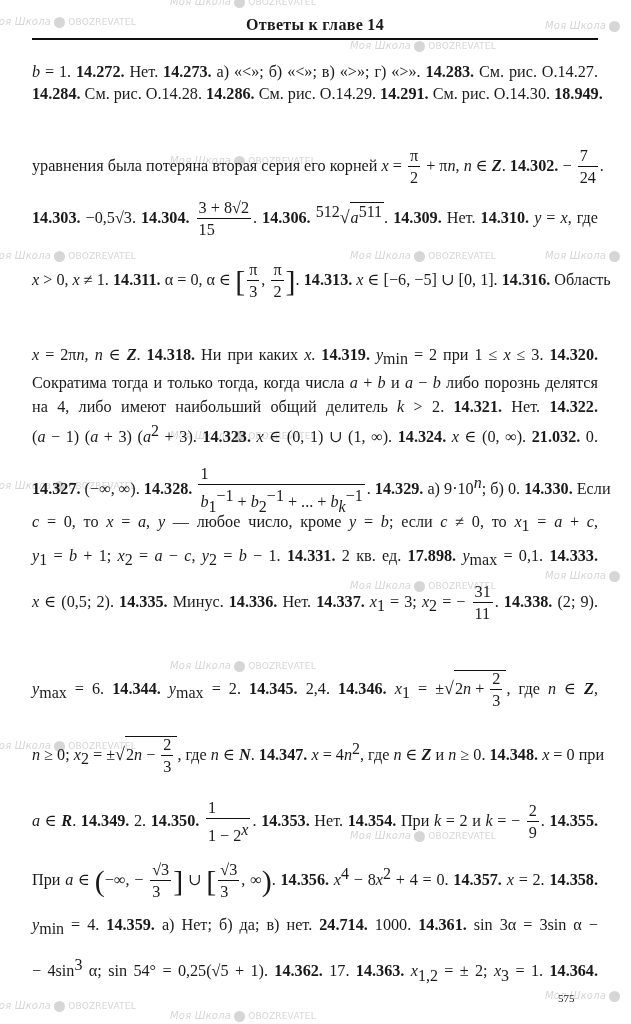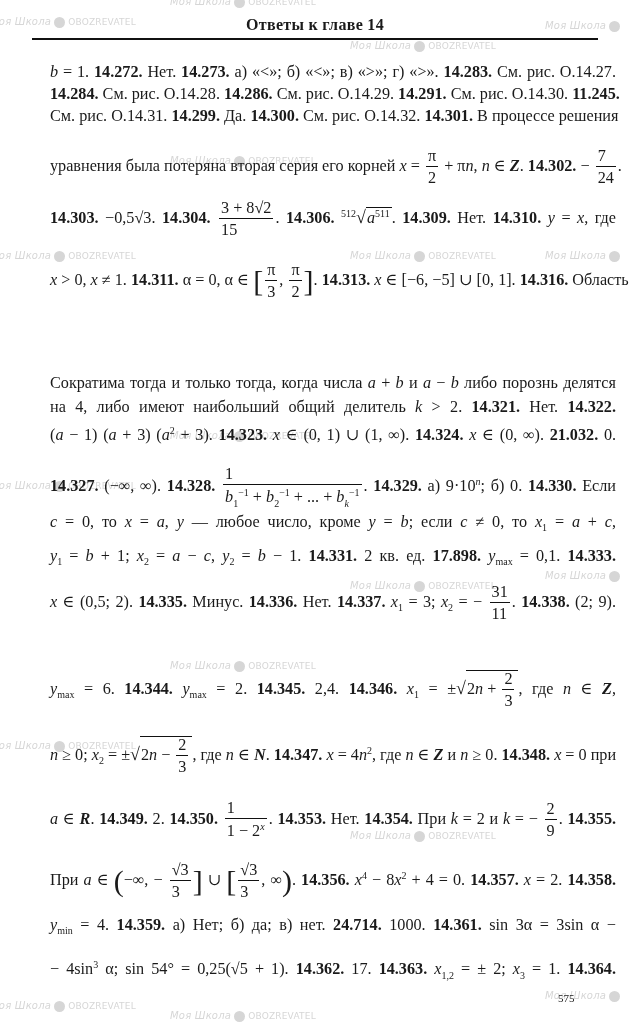--- a/index.html
+++ b/index.html
@@ -7,34 +7,34 @@
     width: 631px; height: 1024px; background: #ffffff; position: relative; overflow: hidden;
     font-family: "Liberation Serif", "DejaVu Serif", serif; color: #1a1a1a;
   }
   .page { position: absolute; left: 0; top: 0; width: 631px; height: 1024px; }
   .header {
     position: absolute; left: 32px; top: 16px; width: 566px; text-align: center;
     font-family: "Liberation Serif", serif; font-weight: bold; font-size: 16px; letter-spacing: 0.3px;
   }
   .rule { position: absolute; left: 32px; top: 38px; width: 566px; height: 0; border-top: 2px solid #111; }
   .line {
-    position: absolute; left: 50px; width: 566px; font-size: 16.2px; line-height: 20px;
+    position: absolute; left: 32px; width: 566px; font-size: 16.2px; line-height: 20px;
     white-space: nowrap; text-align: justify; text-align-last: justify;
   }
   b { font-weight: bold; }
   i { font-style: italic; }
   .bi { font-weight: bold; font-style: italic; }
   .frac { display: inline-block; vertical-align: middle; text-align: center; line-height: 1; margin: 0 2px; }
   .frac > span { display: block; padding: 0 2px; }
   .frac > span.num { border-bottom: 1px solid #111; padding-bottom: 2px; }
   .frac > span.den { padding-top: 3px; }
   .sqrt { display: inline-block; border-top: 1px solid #111; padding: 0 2px 0 1px; line-height: 1.1; }
   .rad { font-size: 18px; }
   .big { font-size: 30px; vertical-align: middle; font-weight: lighter; line-height: 0; }
-  sub, sup { font-size: 10px; }
+  sub, sup { font-size: 16px; }
   .pagenum { position: absolute; left: 558px; top: 992px; font-size: 11px; }
   .wm {
     position: absolute; font-family: "DejaVu Sans", sans-serif; font-style: italic; font-size: 10px;
     color: #d6d6d6; white-space: nowrap; pointer-events: none; letter-spacing: 0.2px;
   }
   .wm .logo {
     display: inline-block; width: 11px; height: 11px; border-radius: 50%; background: #d6d6d6;
     vertical-align: middle; margin: 0 3px;
   }
   .wm .oz { font-style: normal; font-size: 9px; }
@@ -60,29 +60,29 @@
   <div class="wm" style="left:-10px;top:740px"><span>Моя Школа</span><span class="logo"></span><span class="oz">OBOZREVATEL</span></div>
   <div class="wm" style="left:350px;top:830px"><span>Моя Школа</span><span class="logo"></span><span class="oz">OBOZREVATEL</span></div>
   <div class="wm" style="left:545px;top:990px"><span>Моя Школа</span><span class="logo"></span></div>
   <div class="wm" style="left:170px;top:1010px"><span>Моя Школа</span><span class="logo"></span><span class="oz">OBOZREVATEL</span></div>
   <div class="wm" style="left:-10px;top:1000px"><span>Моя Школа</span><span class="logo"></span><span class="oz">OBOZREVATEL</span></div>
 
   <div class="header">Ответы к главе 14</div>
   <div class="rule"></div>
 
   <div class="line" style="top:62px"><i>b</i> = 1. <b>14.272.</b> Нет. <b>14.273.</b> а) «&lt;»; б) «&lt;»; в) «&gt;»; г) «&gt;». <b>14.283.</b> См. рис. О.14.27.</div>
-  <div class="line" style="top:84px"><b>14.284.</b> См. рис. О.14.28. <b>14.286.</b> См. рис. О.14.29. <b>14.291.</b> См. рис. О.14.30. <b>11.245.</b></div>
-  <div class="line" style="top:106px">См. рис. О.14.31. <b>14.299.</b> Да. <b>14.300.</b> См. рис. О.14.32. <b>14.301.</b> В процессе решения</div>
+  <div class="line" style="top:84px"><b>14.284.</b> См. рис. О.14.28. <b>14.286.</b> См. рис. О.14.29. <b>14.291.</b> См. рис. О.14.30. <b>18.949.</b></div>
 
   <div class="line" style="top:148px">уравнения была потеряна вторая серия его корней <i>x</i> = <span class="frac"><span class="num">π</span><span class="den">2</span></span> + π<i>n</i>, <i>n</i> ∈ <span class="bi">Z</span>. <b>14.302.</b> − <span class="frac"><span class="num">7</span><span class="den">24</span></span>.</div>
 
   <div class="line" style="top:200px"><b>14.303.</b> −0,5√3. <b>14.304.</b> <span class="frac"><span class="num">3 + 8√2</span><span class="den">15</span></span>. <b>14.306.</b> <sup>512</sup><span class="rad">√</span><span class="sqrt"><i>a</i><sup>511</sup></span>. <b>14.309.</b> Нет. <b>14.310.</b> <i>y</i> = <i>x</i>, где</div>
 
   <div class="line" style="top:262px"><i>x</i> &gt; 0, <i>x</i> ≠ 1. <b>14.311.</b> α = 0, α ∈ <span class="big">[</span><span class="frac"><span class="num">π</span><span class="den">3</span></span>, <span class="frac"><span class="num">π</span><span class="den">2</span></span><span class="big">]</span>. <b>14.313.</b> <i>x</i> ∈ [−6, −5] ∪ [0, 1]. <b>14.316.</b> Область</div>
 
+  <div class="line" style="top:345px"><i>x</i> = 2π<i>n</i>, <i>n</i> ∈ <span class="bi">Z</span>. <b>14.318.</b> Ни при каких <i>x</i>. <b>14.319.</b> <i>y</i><sub>min</sub> = 2 при 1 ≤ <i>x</i> ≤ 3. <b>14.320.</b></div>
   <div class="line" style="top:373px">Сократима тогда и только тогда, когда числа <i>a</i> + <i>b</i> и <i>a</i> − <i>b</i> либо порознь делятся</div>
   <div class="line" style="top:397px">на 4, либо имеют наибольший общий делитель <i>k</i> &gt; 2. <b>14.321.</b> Нет. <b>14.322.</b></div>
   <div class="line" style="top:421px">(<i>a</i> − 1) (<i>a</i> + 3) (<i>a</i><sup>2</sup> + 3). <b>14.323.</b> <i>x</i> ∈ (0, 1) ∪ (1, ∞). <b>14.324.</b> <i>x</i> ∈ (0, ∞). <b>21.032.</b> 0.</div>
 
   <div class="line" style="top:466px"><b>14.327.</b> (−∞, ∞). <b>14.328.</b> <span class="frac"><span class="num">1</span><span class="den"><i>b</i><sub>1</sub><sup>−1</sup> + <i>b</i><sub>2</sub><sup>−1</sup> + ... + <i>b</i><sub><i>k</i></sub><sup>−1</sup></span></span>. <b>14.329.</b> а) 9·10<sup><i>n</i></sup>; б) 0. <b>14.330.</b> Если</div>
 
   <div class="line" style="top:512px"><i>c</i> = 0, то <i>x</i> = <i>a</i>, <i>y</i> — любое число, кроме <i>y</i> = <i>b</i>; если <i>c</i> ≠ 0, то <i>x</i><sub>1</sub> = <i>a</i> + <i>c</i>,</div>
   <div class="line" style="top:546px"><i>y</i><sub>1</sub> = <i>b</i> + 1; <i>x</i><sub>2</sub> = <i>a</i> − <i>c</i>, <i>y</i><sub>2</sub> = <i>b</i> − 1. <b>14.331.</b> 2 кв. ед. <b>17.898.</b> <i>y</i><sub>max</sub> = 0,1. <b>14.333.</b></div>
 
   <div class="line" style="top:584px"><i>x</i> ∈ (0,5; 2). <b>14.335.</b> Минус. <b>14.336.</b> Нет. <b>14.337.</b> <i>x</i><sub>1</sub> = 3; <i>x</i><sub>2</sub> = − <span class="frac"><span class="num">31</span><span class="den">11</span></span>. <b>14.338.</b> (2; 9).</div>

